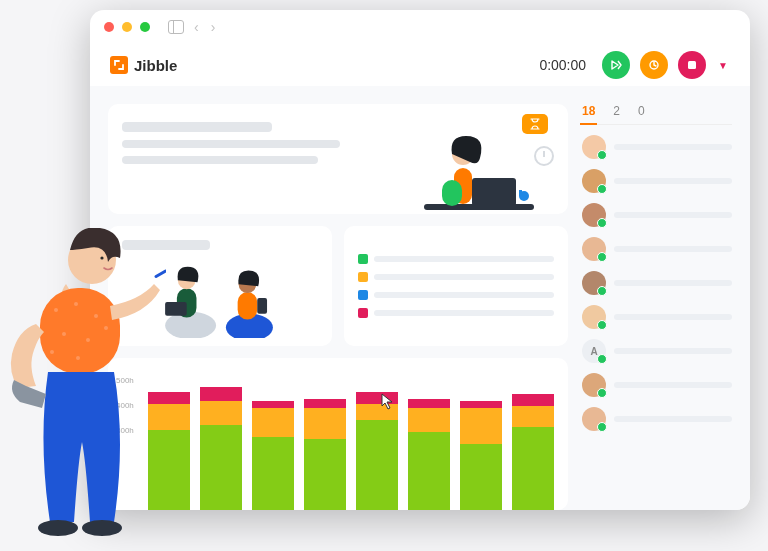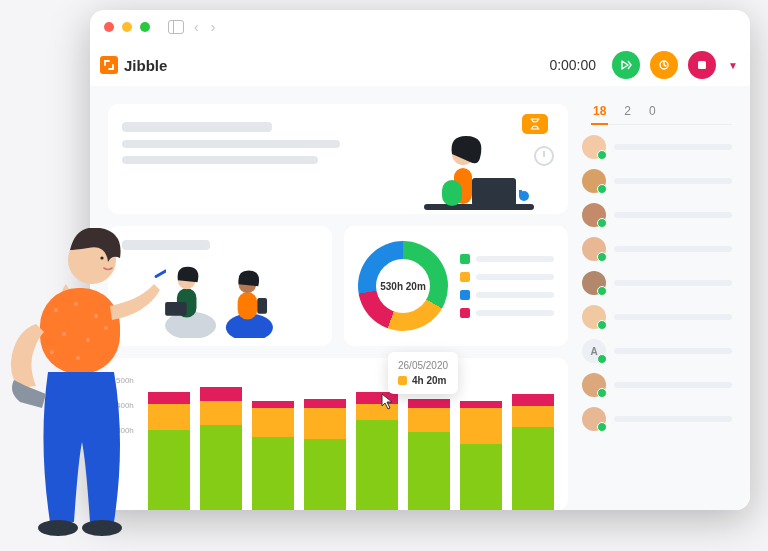--- a/index.html
+++ b/index.html
@@ -7,21 +7,21 @@
 
 .frame { position: absolute; left: 90px; top: 10px; width: 660px; height: 500px; background: #fff; border-radius: 14px; box-shadow: 0 10px 40px rgba(0,0,0,0.25); }
 
 .titlebar { height: 34px; display: flex; align-items: center; padding: 0 14px; gap: 8px; }
 .dot { width: 10px; height: 10px; border-radius: 50%; }
 .dot.r { background: #ff5f56; } .dot.y { background: #ffbd2e; } .dot.g { background: #27c93f; }
 .tb-icon { width: 16px; height: 14px; border: 1.3px solid #bbb; border-radius: 3px; margin-left: 10px; position: relative; }
 .tb-icon::before { content: ""; position: absolute; left: 4px; top: 0; bottom: 0; width: 1.3px; background: #bbb; }
 .chev { color: #c3c3c3; font-size: 14px; padding: 0 2px; }
 
-.header { height: 42px; display: flex; align-items: center; padding: 0 10px; gap: 10px; }
+.header { height: 42px; display: flex; align-items: center; padding: 0 20px; gap: 10px; }
 .logo { display: flex; align-items: center; gap: 6px; font-weight: 700; font-size: 15px; color: #2c2c2c; }
 .logo-mark { width: 18px; height: 18px; background: #ff7a00; border-radius: 3px; position: relative; display: flex; align-items: center; justify-content: center; }
 .logo-mark svg { width: 12px; height: 12px; }
 .spacer { flex: 1; }
 .timer { font-size: 14px; font-weight: 500; color: #333; margin-right: 6px; }
 .circ-btn { width: 28px; height: 28px; border-radius: 50%; display: flex; align-items: center; justify-content: center; color: #fff; }
 .c-green { background: #22c55e; }
 .c-orange { background: #ff9a00; }
 .c-pink { background: #e11d5c; }
 .more { color: #e11d5c; font-size: 10px; padding: 0 2px; }
@@ -56,21 +56,21 @@
 .seg { width: 100%; }
 .seg.g { background: #84cc16; } .seg.y { background: #ffb020; } .seg.r { background: #e11d5c; }
 .tooltip { position: absolute; background: #fff; border-radius: 6px; box-shadow: 0 4px 14px rgba(0,0,0,0.15); padding: 8px 10px; font-size: 10px; color: #555; top: -6px; left: 280px; z-index: 5; }
 .tooltip .t-date { color: #888; margin-bottom: 4px; }
 .tooltip .t-val { display: flex; align-items: center; gap: 5px; font-weight: 600; color: #333; }
 .t-sw { width: 9px; height: 9px; background: #ffb020; border-radius: 2px; }
 .cursor { position: absolute; top: 34px; left: 272px; z-index: 6; }
 
 .side { width: 150px; }
 .side-title { font-size: 12px; font-weight: 600; color: #333; margin-bottom: 10px; }
-.tabs { display: flex; gap: 18px; border-bottom: 1px solid #eee; padding-bottom: 6px; margin-bottom: 10px; margin-left: 11px; }
+.tabs { display: flex; gap: 18px; border-bottom: 1px solid #eee; padding-bottom: 6px; margin-bottom: 10px; }
 .tab { font-size: 12px; color: #888; position: relative; }
 .tab.active { color: #ff7a00; font-weight: 600; }
 .tab.active::after { content: ""; position: absolute; left: -2px; right: -2px; bottom: -7px; height: 2px; background: #ff7a00; }
 .people { display: flex; flex-direction: column; gap: 10px; }
 .person { display: flex; align-items: center; gap: 8px; }
 .avatar { width: 24px; height: 24px; border-radius: 50%; position: relative; flex-shrink: 0; display: flex; align-items: center; justify-content: center; font-size: 10px; font-weight: 600; color: #888; }
 .avatar::after { content: ""; position: absolute; right: -1px; bottom: -1px; width: 8px; height: 8px; background: #22c55e; border: 1.5px solid #fff; border-radius: 50%; }
 .p-line { flex: 1; height: 6px; background: #eceff3; border-radius: 3px; }
 
 
@@ -167,24 +167,20 @@
             <path d="M57 22 q-2 -14 10 -14 q14 0 10 16" fill="#1b1f24"></path>
             <rect x="44" y="44" width="22" height="14" rx="2" fill="#2c3440"></rect>
             <ellipse cx="130" cy="70" rx="24" ry="14" fill="#1e56d6"></ellipse>
             <rect x="118" y="34" width="20" height="28" rx="10" fill="#ff7a00"></rect>
             <circle cx="128" cy="26" r="9" fill="#b8794f"></circle>
             <path d="M119 26 q-2 -14 10 -14 q14 0 10 16" fill="#1b1f24"></path>
             <rect x="138" y="40" width="10" height="16" rx="2" fill="#2c3440"></rect>
           </svg>
         </div>
         <div class="card card-donut">
-          <div class="donut-wrap">
-            <div class="donut"></div>
-            <div class="donut-hole">530h 20m</div>
-          </div>
           <div class="legend">
             <div class="leg-row">
                 <div class="leg-sw" style="background:#22c55e"></div>
                 <div class="leg-line"></div>
               </div>
             <div class="leg-row">
                 <div class="leg-sw" style="background:#ffb020"></div>
                 <div class="leg-line"></div>
               </div>
             <div class="leg-row">
@@ -240,27 +236,20 @@
               <div class="seg r" style="height: 7.09091px;"></div>
               <div class="seg y" style="height: 35.4545px;"></div>
               <div class="seg g" style="height: 66.1818px;"></div>
             </div>
             <div class="bar">
               <div class="seg r" style="height: 11.8182px;"></div>
               <div class="seg y" style="height: 21.2727px;"></div>
               <div class="seg g" style="height: 82.7273px;"></div>
             </div>
           </div>
-        <div class="tooltip">
-          <div class="t-date">26/05/2020</div>
-          <div class="t-val">
-              <span class="t-sw"></span>
-              <span>4h 20m</span>
-            </div>
-        </div>
         <svg class="cursor" width="18" height="18" viewBox="0 0 18 18">
           <path d="M2 2 L2 14 L5 11 L8 17 L10 16 L7 10 L12 10 Z" fill="#fff" stroke="#333" stroke-width="1"></path>
         </svg>
       </div>
 
     </div>
 
     <div class="side">
       <div class="tabs">
         <div class="tab active">18</div>

